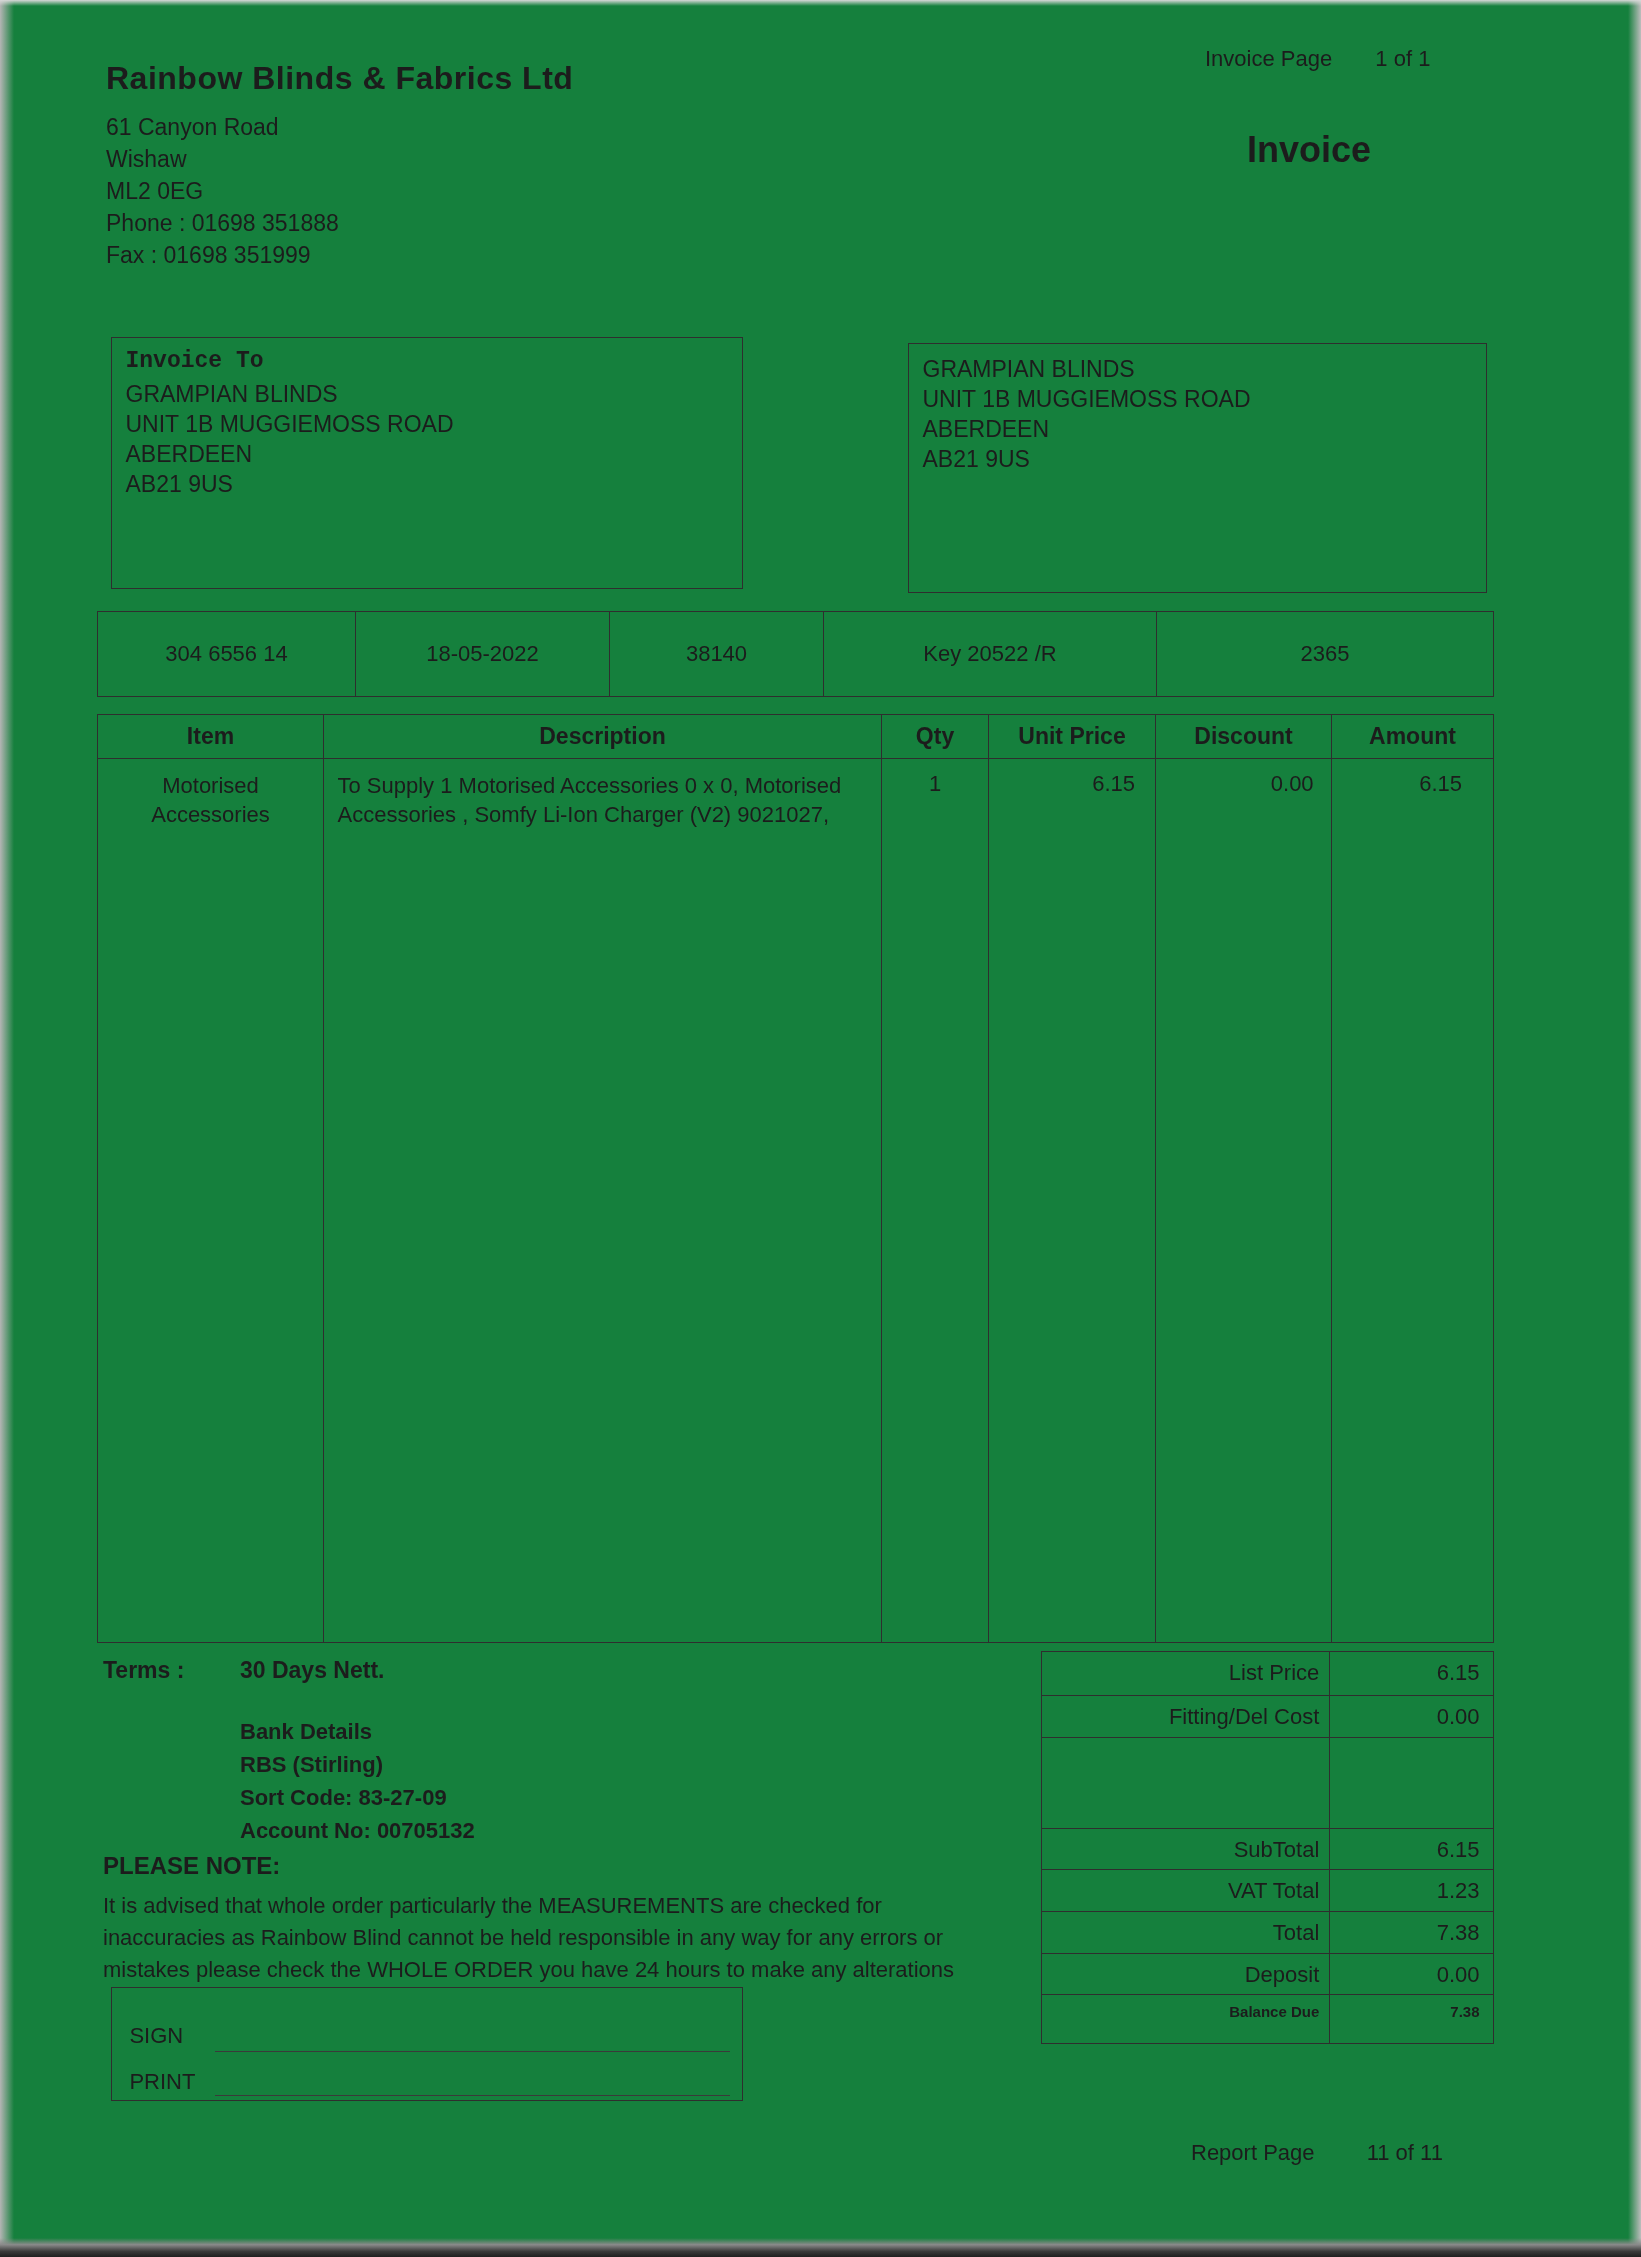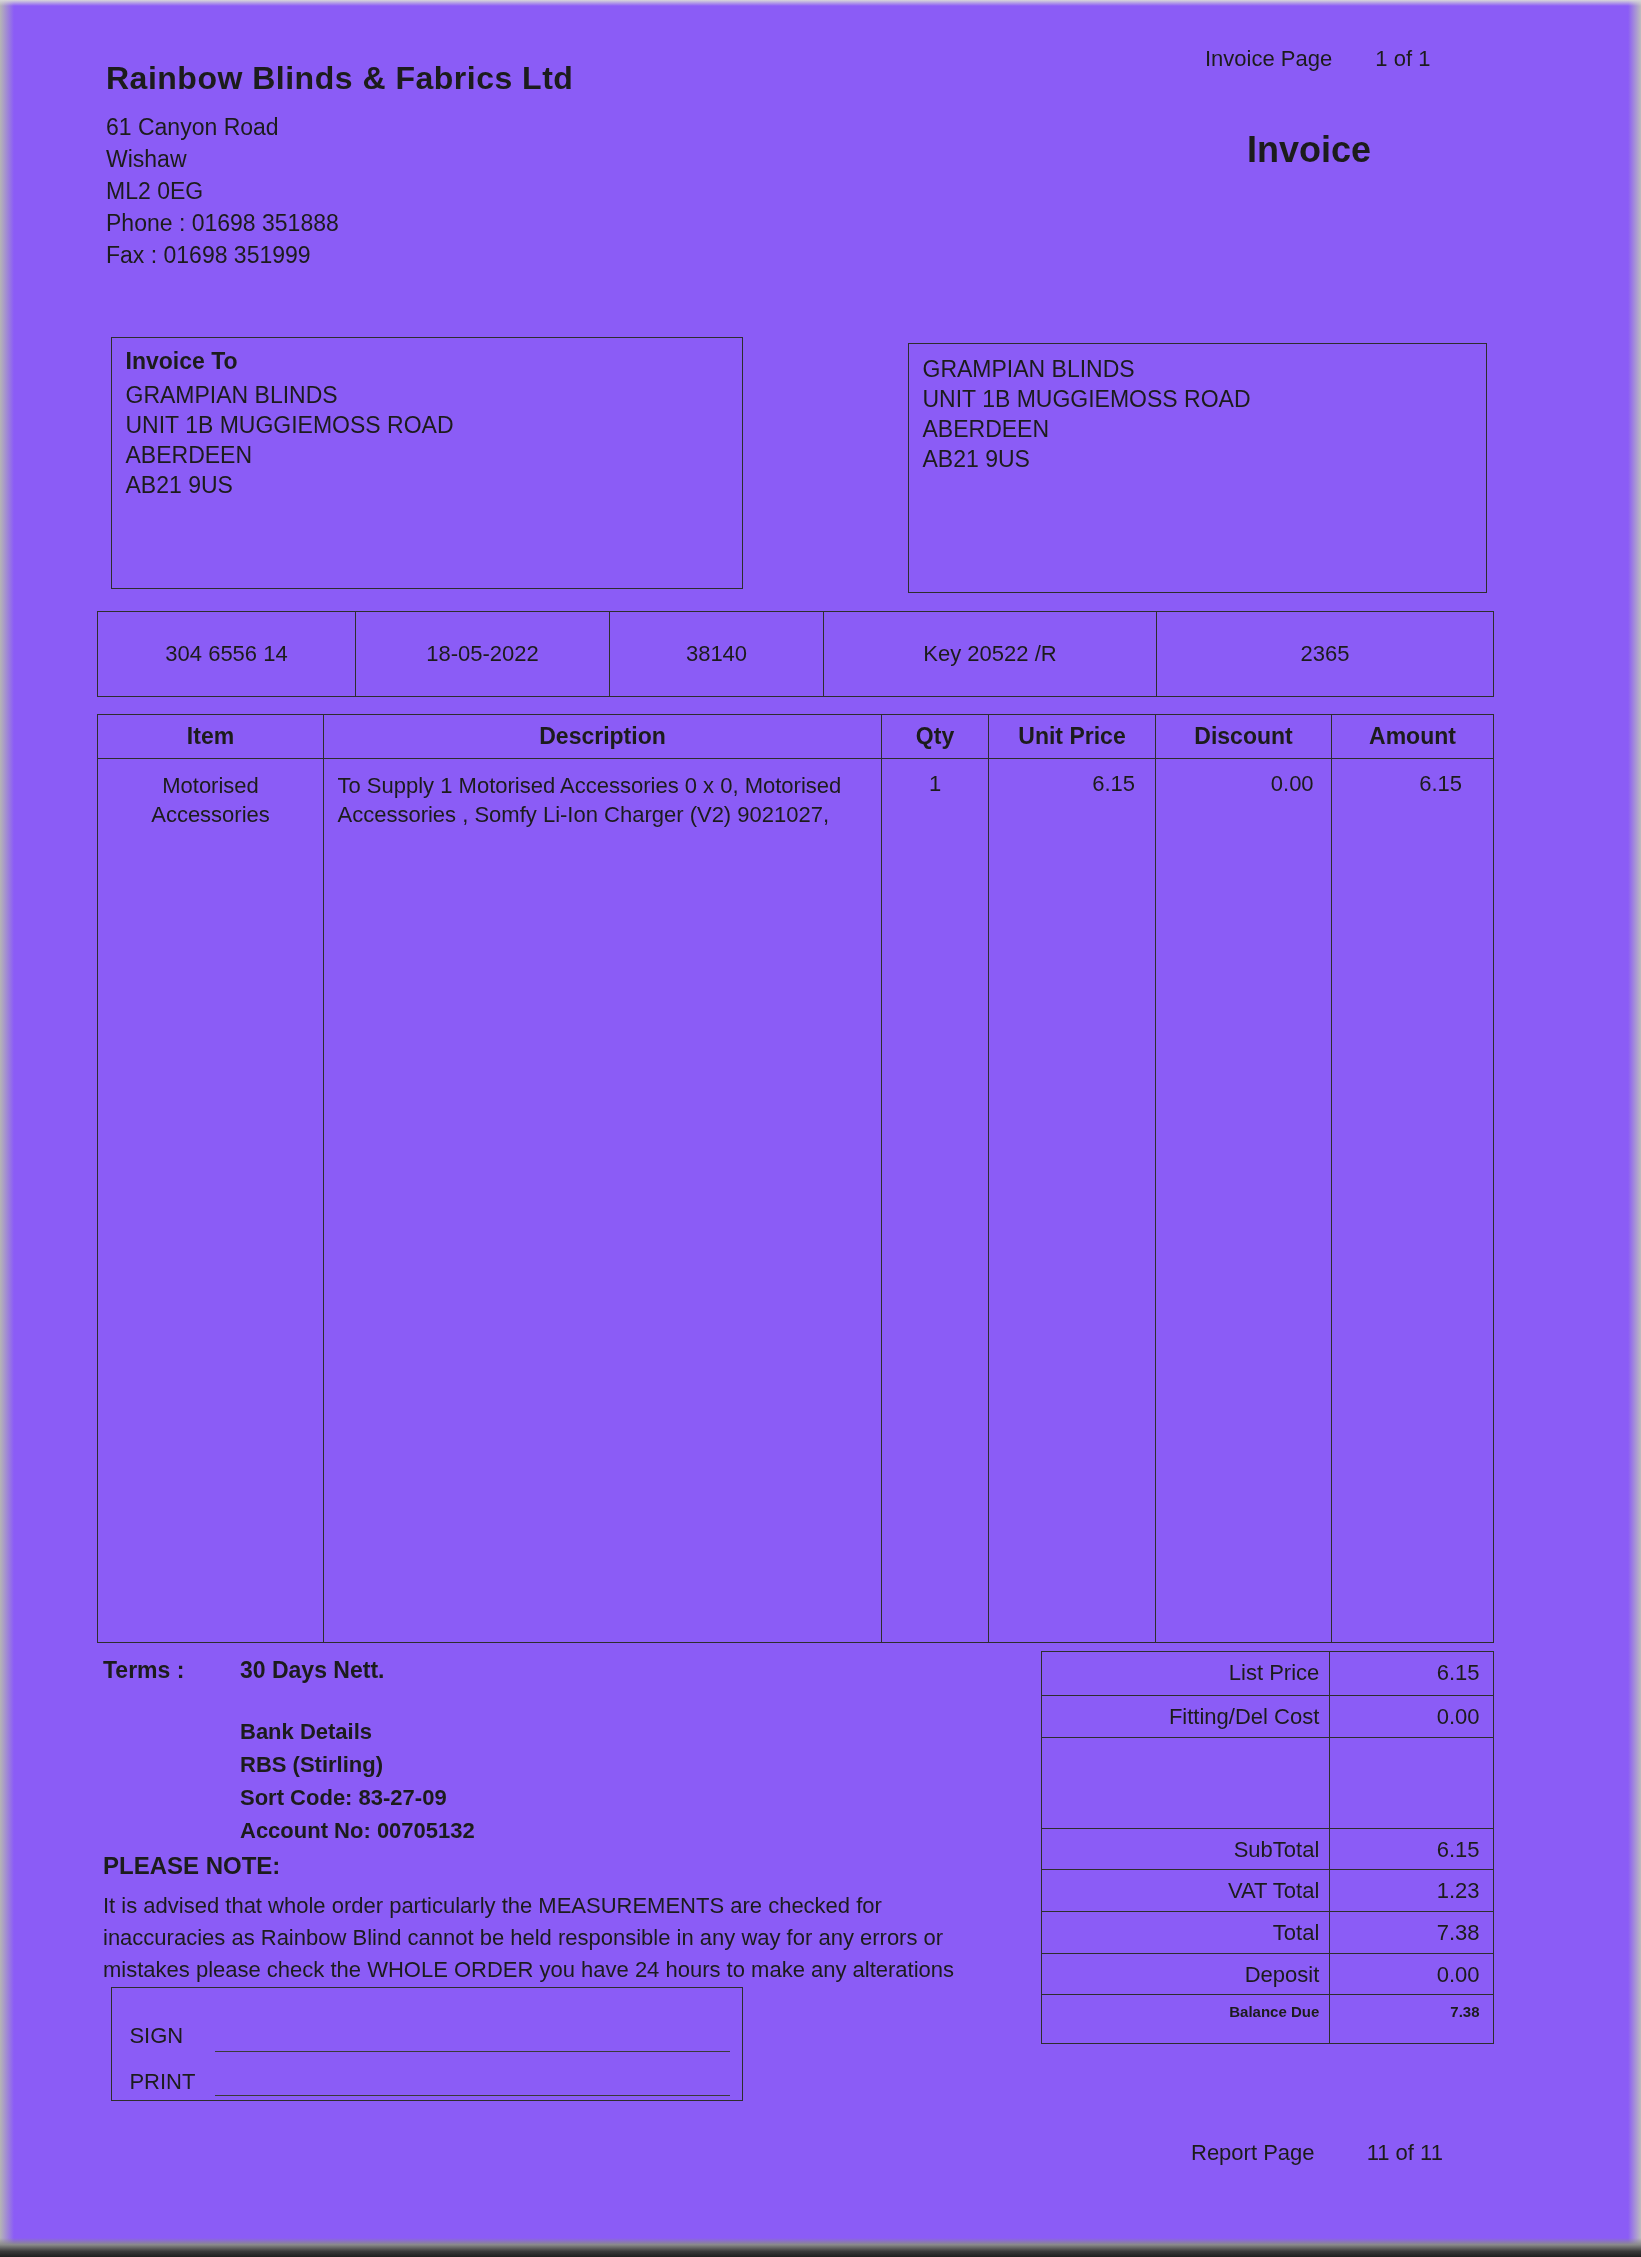--- a/index.html
+++ b/index.html
@@ -2,21 +2,21 @@
 <html><head>
 <meta charset="utf-8">
 <style>
   * { box-sizing: border-box; margin: 0; padding: 0; }
   html, body { background: #e8e8e8; }
   body { font-family: "Liberation Sans", sans-serif; color: #1c1c1c; }
   .page {
     position: relative;
     width: 1641px;
     height: 2257px;
-    background: #8b5cf6;
+    background: #15803d;
     overflow: hidden;
   }
   
   .scan-left   { position:absolute; left:0; top:0; width:13.5px; height:100%;
                  background: linear-gradient(to right, #b5b5b5, rgba(181,181,181,0)); z-index:0; }
   .scan-right  { position:absolute; right:0; top:0; width:12.6px; height:100%;
                  background: linear-gradient(to left, #bdbdbd, rgba(189,189,189,0)); z-index:0; }
   .scan-top    { position:absolute; left:0; top:0; width:100%; height:5.8px;
                  background: linear-gradient(to bottom, #d8d8d8, rgba(216,216,216,0)); z-index:0; }
   .scan-bottom { position:absolute; left:0; bottom:0; width:100%; height:19.3px;
@@ -30,21 +30,21 @@
   .invoice-page-meta .val { display:inline-block; margin-left:37px; }
 
   .company { position:absolute; left:106px; top:60px; }
   .company .name { font-size:32px; font-weight:bold; letter-spacing:0.5px; margin-bottom:13.5px; }
   .company .line { font-size:23px; line-height:32px; }
 
   .invoice-title { position:absolute; left:1247px; top:129px; font-size:36px; font-weight:bold; }
 
   
   .addr-box { position:absolute; border:1.9px solid #2e2e2e; background:transparent; padding:9.7px 13.5px; }
-  .addr-box .box-label { font-size:23px; font-weight:bold; margin-bottom:5.8px; }
+  .addr-box .box-label { font-size:23px; font-weight:bold; margin-bottom:5.8px;font-family:Liberation Mono, monospace; }
   .addr-box .addr-line { font-size:23px; line-height:30px; }
   .invoice-to { left:111px; top:337px; width:632px; height:252px; }
   .ship-to    { left:908px; top:343px; width:579px; height:250px; }
 
   
   .meta-table { position:absolute; left:97px; top:611px; width:1397px; height:86px;
                 border:1.9px solid #2e2e2e; display:flex; flex-direction:column; }
   .meta-row { display:flex; flex:1; }
   .meta-row.hdr { flex:0 0 39px; border-bottom:1.9px solid #2e2e2e; font-weight:bold; font-size:23px; }
   .meta-row.vals { font-size:22px; }

